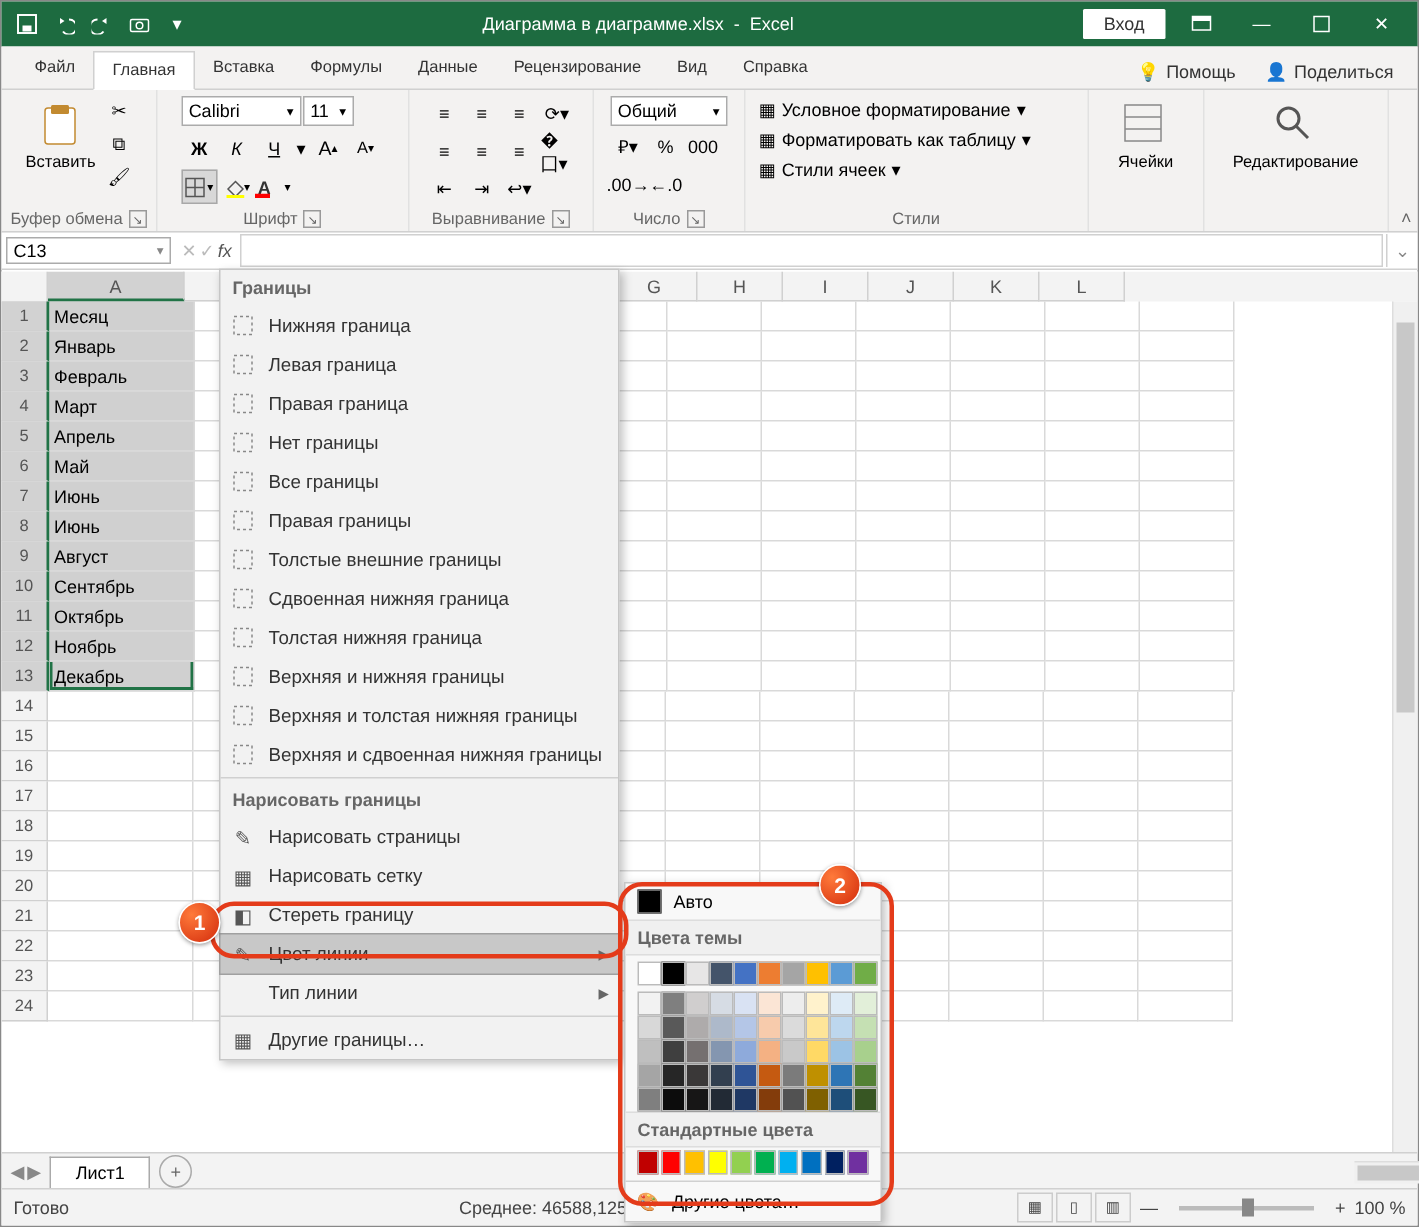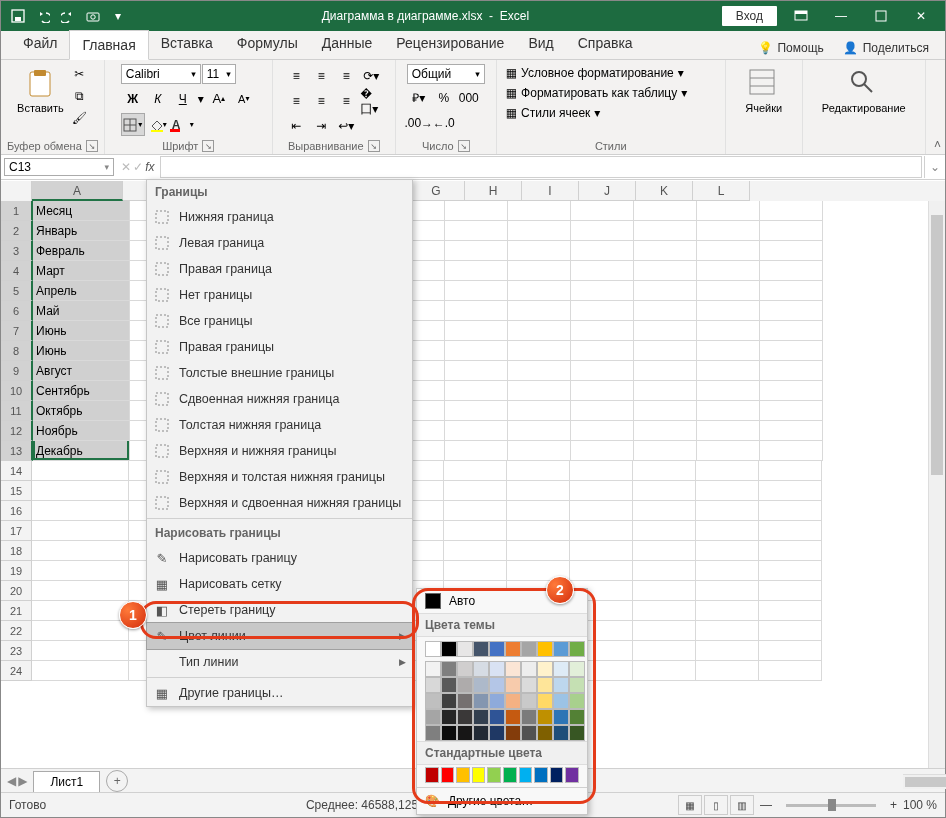--- a/index.html
+++ b/index.html
@@ -5,21 +5,21 @@
 html,body{margin:0;padding:0;font-family:"Segoe UI",Arial,sans-serif;font-size:12px;background:#ccc;overflow:hidden}
 .window{width:946px;height:818px;background:#fff;position:relative;border:1px solid #888;box-sizing:border-box}
 .titlebar{height:30px;background:linear-gradient(#1d6b40,#1d6b40);color:#fff;display:flex;align-items:center;padding:0 6px;font-size:12px}
 .qat{display:flex;gap:3px;align-items:center}
 .qat .qbtn{width:22px;height:22px;display:flex;align-items:center;justify-content:center;border-radius:2px}
 .title-center{flex:1;text-align:center;color:#fff}
 .win-controls{display:flex;gap:4px;align-items:center}
 .win-controls .wbtn{width:36px;height:24px;display:flex;align-items:center;justify-content:center;color:#fff}
 .login-btn{background:#fff;color:#333;padding:3px 14px;border-radius:1px;margin-right:6px;font-size:12px}
 .tabs{height:28px;background:#f3f2f1;display:flex;align-items:end;padding-left:10px;border-bottom:1px solid #d0d0d0}
-.tab{padding:6px 12px;font-size:14px;color:#333;cursor:pointer}
+.tab{padding:6px 12px;font-size:11px;color:#333;cursor:pointer}
 .tab.active{background:#fff;border:1px solid #d0d0d0;border-bottom:1px solid #fff;position:relative;top:1px}
 .tab-right{margin-left:auto;display:flex;gap:4px;padding-right:8px;align-items:center}
 .tab-rbtn{display:flex;gap:4px;align-items:center;padding:4px 8px;color:#333}
 .ribbon{height:94px;background:#f3f2f1;display:flex;border-bottom:1px solid #d0d0d0;position:relative}
 .rgroup{display:flex;flex-direction:column;align-items:center;border-right:1px solid #e1e1e1;padding:4px 6px 2px 6px;position:relative}
 .rgroup-body{flex:1;display:flex;gap:2px;align-items:flex-start}
 .rgroup-label{font-size:11px;color:#666;margin-top:2px;display:flex;align-items:center;gap:4px}
 .rgroup-label .launcher{width:10px;height:10px;border:1px solid #999;font-size:8px;display:inline-flex;align-items:center;justify-content:center}
 .bigbtn{display:flex;flex-direction:column;align-items:center;width:48px;padding:2px}
 .bigbtn .bigicon{width:32px;height:32px;margin:2px}
@@ -830,21 +830,21 @@
             </svg>
           </span>
           <span>Верхняя и сдвоенная нижняя границы</span>
         </div>
       </div>
     <div class="dd-sep"></div>
     <div class="dd-title">Нарисовать границы</div>
     <div id="dd-items2">
         <div class="dd-item">
           <span class="dd-icon">✎</span>
-          <span>Нарисовать границу</span>
+          <span>Нарисовать страницы</span>
         </div>
         <div class="dd-item">
           <span class="dd-icon">▦</span>
           <span>Нарисовать сетку</span>
         </div>
         <div class="dd-item">
           <span class="dd-icon">◧</span>
           <span>Стереть границу</span>
         </div>
       </div>

